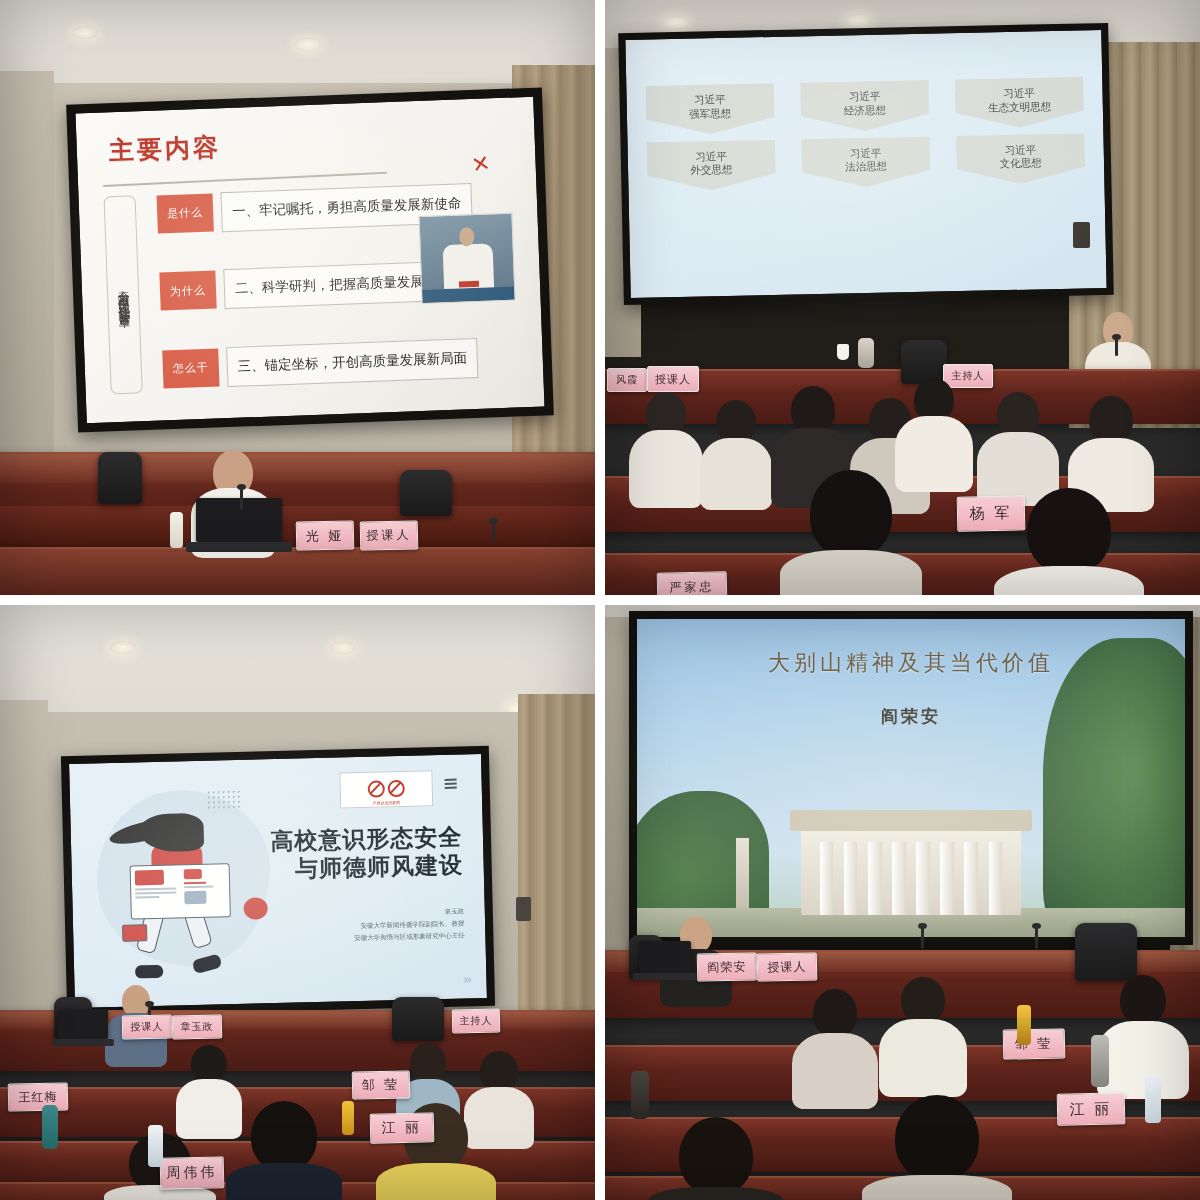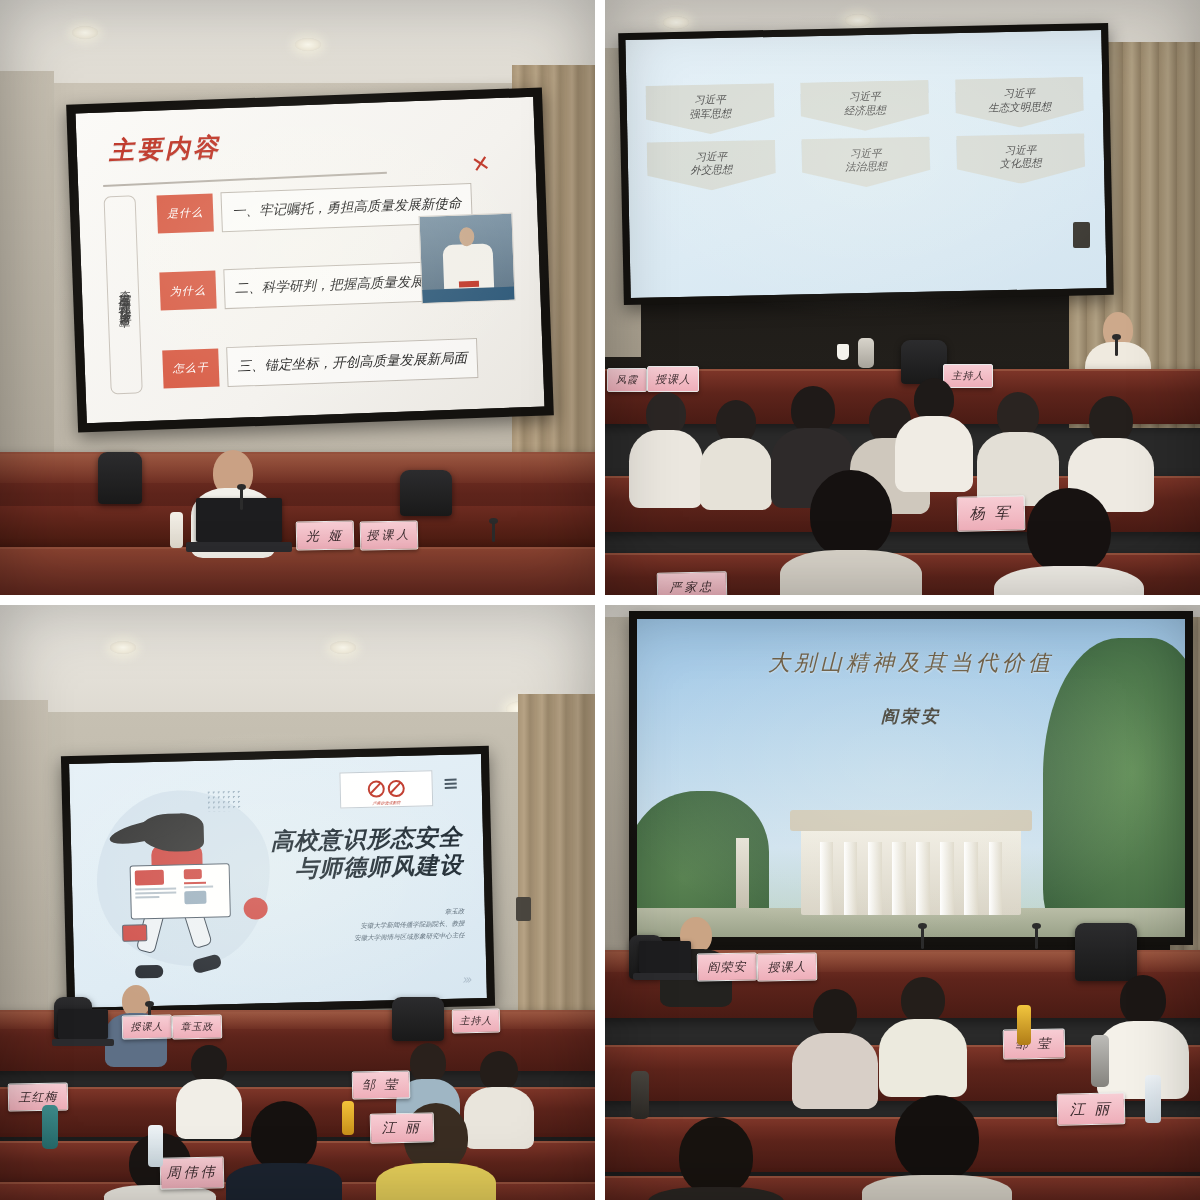--- a/index.html
+++ b/index.html
@@ -3,21 +3,21 @@
 <meta charset="utf-8">
 <style>
   html,body{margin:0;padding:0;background:#fff;}
   body{width:1200px;height:1200px;overflow:hidden;font-family:"Liberation Sans","DejaVu Sans",sans-serif;}
 
   .collage{width:1200px;height:1200px;display:grid;grid-template-columns:595px 595px;grid-template-rows:595px 595px;gap:10px;background:#ffffff;}
 
   .photo{position:relative;overflow:hidden;background:#2a2a2a;}
 
   
-  .room{position:absolute;inset:0;font-style:italic;}
+  .room{position:absolute;inset:0;}
   .ceiling{position:absolute;left:0;right:0;top:0;height:16%;background:linear-gradient(#e9e6df,#dedad1);}
   .ceiling.dim{background:linear-gradient(#e2ded6,#d3cfc6);}
   .downlight{position:absolute;width:26px;height:13px;border-radius:50%;background:radial-gradient(ellipse at center,#fffdf2 0%,#f2eddd 55%,#dad5c8 100%);box-shadow:0 0 10px 4px rgba(255,252,230,.55);}
   .wall{position:absolute;left:0;right:0;background:#cfc9bb;}
   .woodwall{position:absolute;top:0;bottom:0;background:repeating-linear-gradient(90deg,#a99577 0px,#b8a486 6px,#9d8a6d 12px,#ab9779 18px);}
   .woodpanel{position:absolute;background:linear-gradient(180deg,#bdae93,#a6977c);}
 
   
   .screen-frame{position:absolute;background:#14120f;box-shadow:0 6px 18px rgba(0,0,0,.45);}
   .screen{position:absolute;inset:0;overflow:hidden;}

